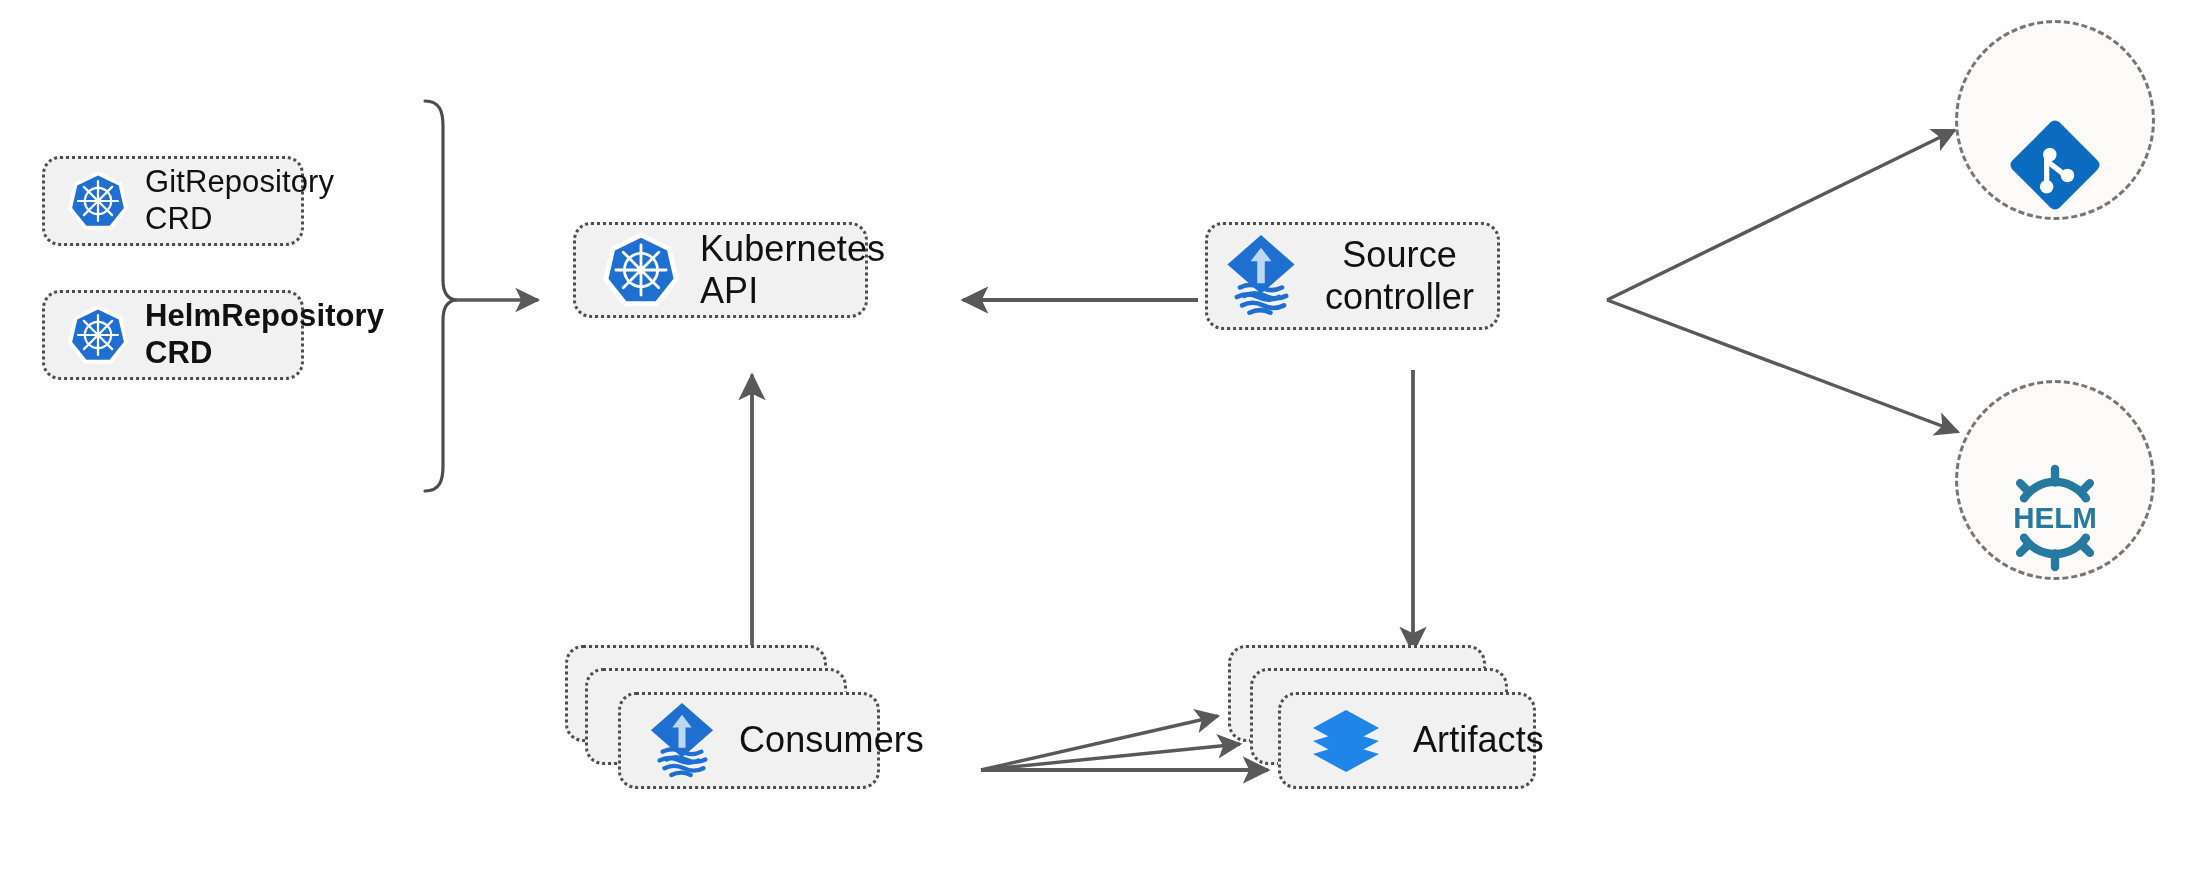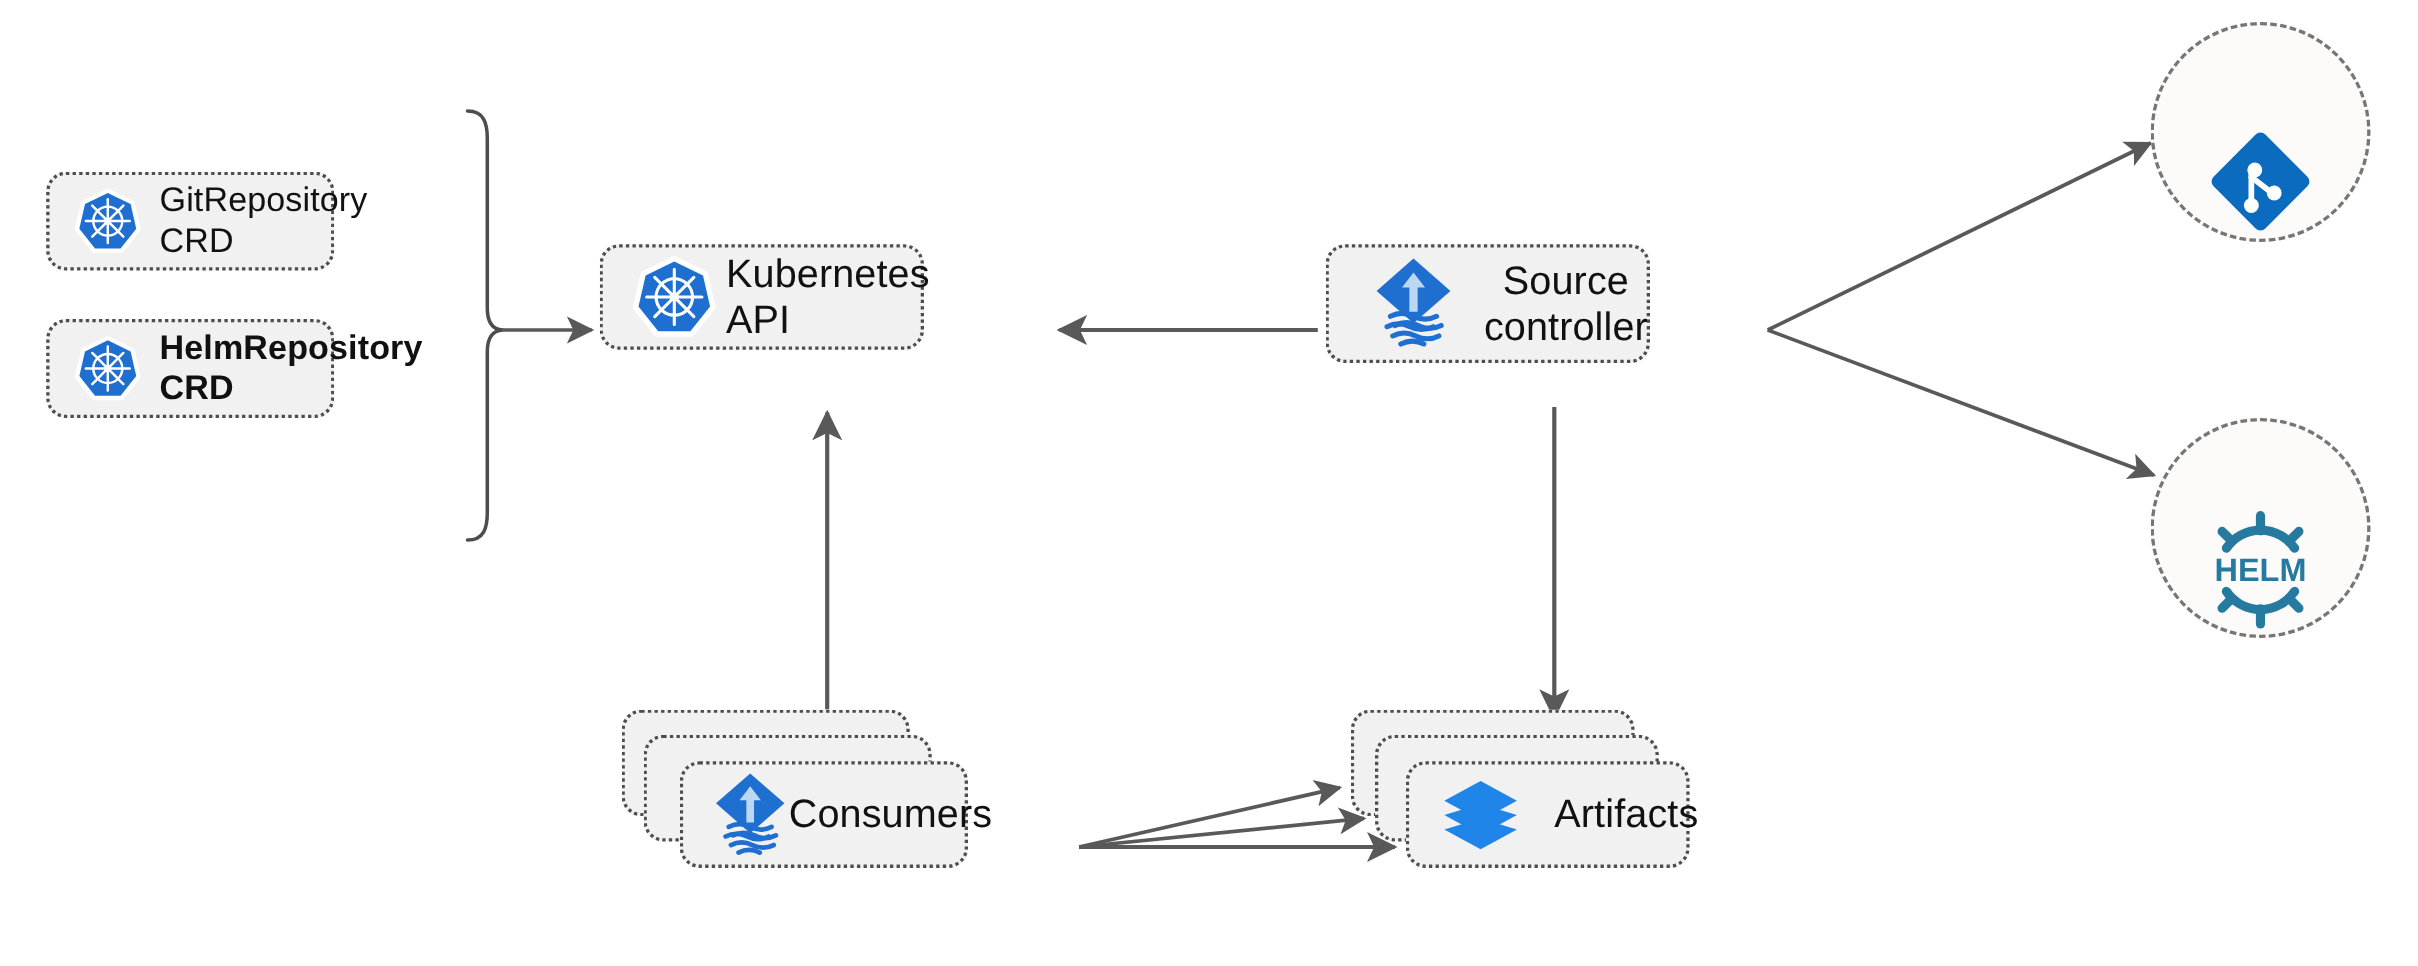--- a/index.html
+++ b/index.html
@@ -61,24 +61,24 @@
     border: 3px dashed #767676;
     border-radius: 50%;
     display: flex;
     align-items: flex-end;
     justify-content: center;
     z-index: 5;
   }
   
   .crd-box { width: 262px; height: 90px; padding-left: 22px; gap: 16px; }
   .crd-box .node-label { font-size: 31px; text-align: left; }
-  .k8s-box { width: 295px; height: 96px; padding-left: 26px; gap: 8px; }
-  .src-box { width: 295px; height: 108px; padding-left: 39px; gap: 26px; }
+  .k8s-box { width: 295px; height: 96px; padding-left: 26px; gap: 20px; margin-left: 28px; }
+  .src-box { width: 295px; height: 108px; padding-left: 15px; gap: 26px; }
   .src-box .node-label { text-align: center; }
-  .cons-box { width: 262px; height: 97px; padding-left: 26px; }
+  .cons-box { width: 262px; height: 97px; padding-left: 26px; gap: 22px; }
   .art-box  { width: 258px; height: 97px; padding-left: 28px; gap: 30px; }
 </style>
 </head>
 <body>
 
 <div id="canvas">
 
   <svg class="svg-layer" viewBox="0 0 2198 878" xmlns="http://www.w3.org/2000/svg">
     <defs>
       <marker id="arw" viewBox="0 0 12 12" refX="10" refY="6" markerWidth="8" markerHeight="8" orient="auto-start-reverse">

